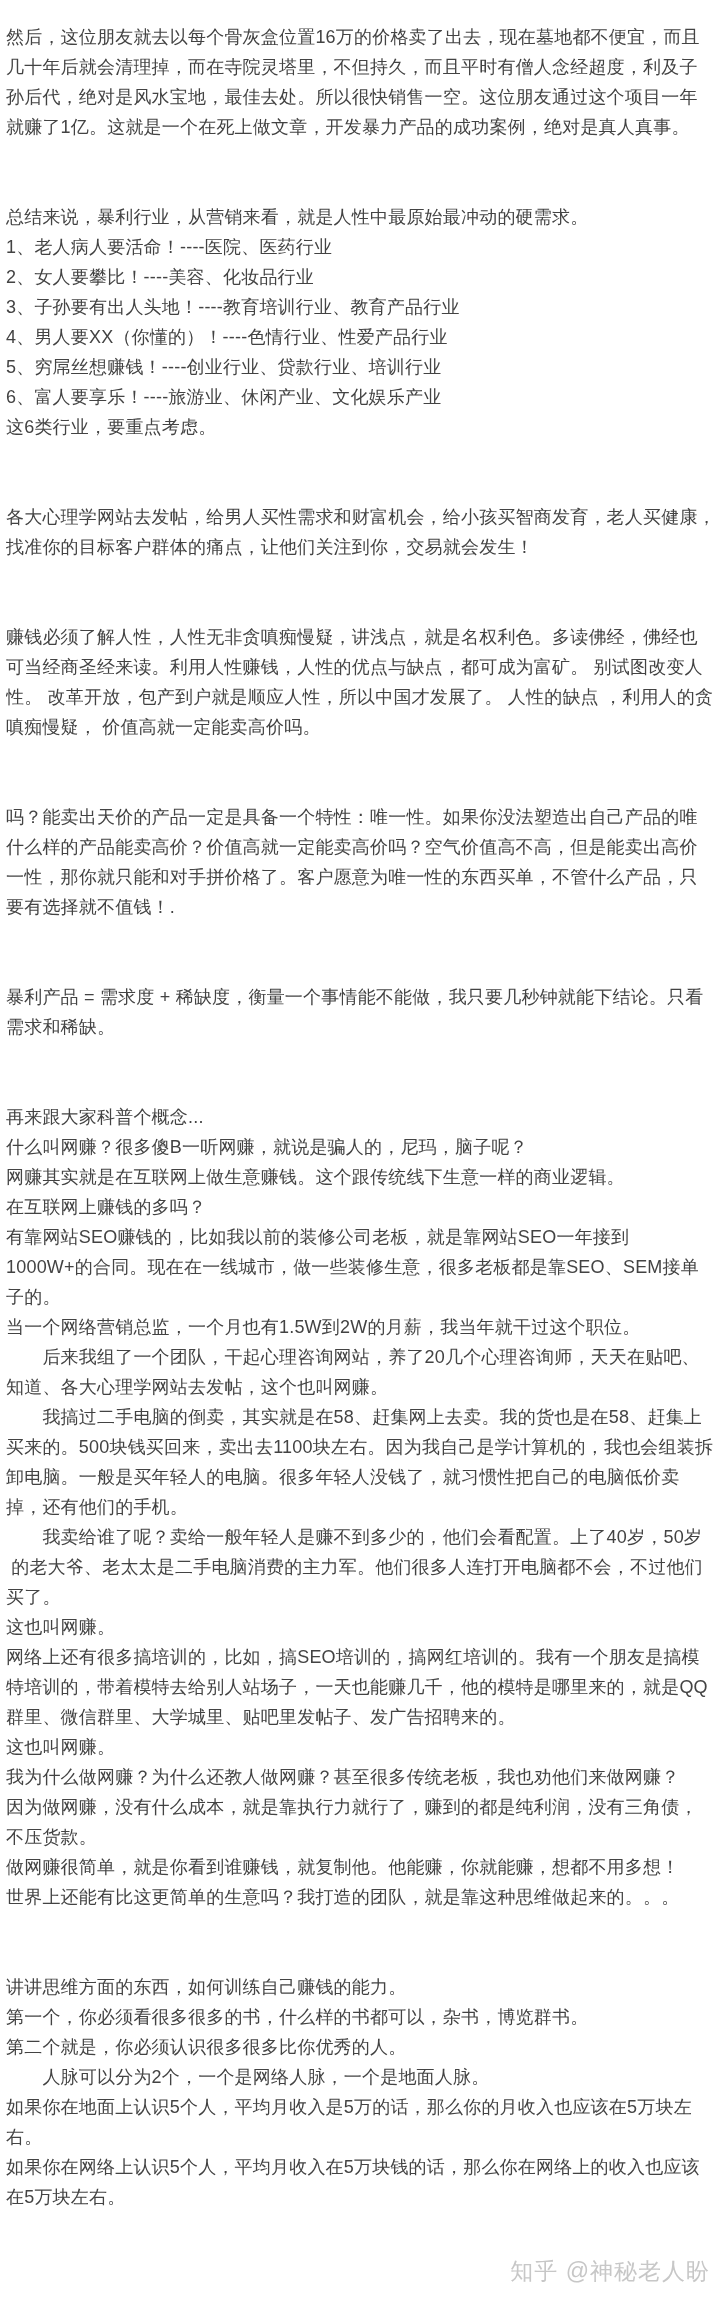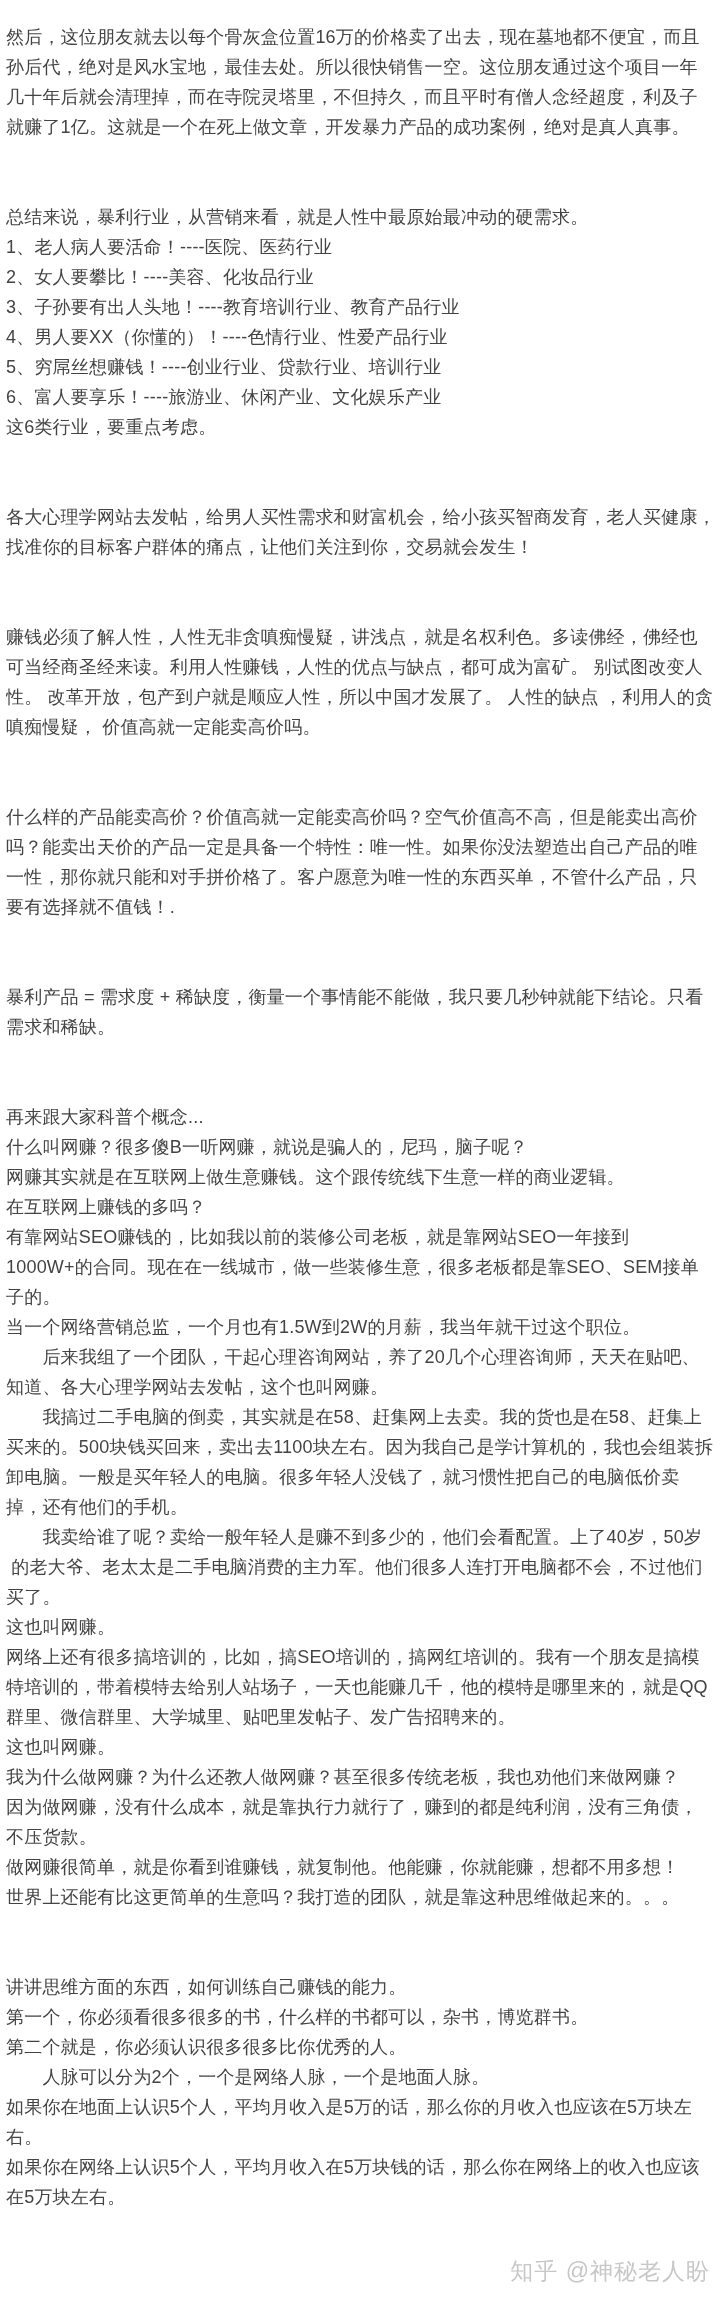--- a/index.html
+++ b/index.html
@@ -37,22 +37,22 @@
     color: #c7c7c7;
     white-space: pre;
     letter-spacing: 1px;
   }
 </style>
 </head>
 <body>
 
 <div class="article" id="article-body">
     <div class="line">然后，这位朋友就去以每个骨灰盒位置16万的价格卖了出去，现在墓地都不便宜，而且</div>
+    <div class="line">几十年后就会清理掉，而在寺院灵塔里，不但持久，而且平时有僧人念经超度，利及子</div>
     <div class="line">孙后代，绝对是风水宝地，最佳去处。所以很快销售一空。这位朋友通过这个项目一年</div>
-    <div class="line">几十年后就会清理掉，而在寺院灵塔里，不但持久，而且平时有僧人念经超度，利及子</div>
     <div class="line">就赚了1亿。这就是一个在死上做文章，开发暴力产品的成功案例，绝对是真人真事。</div>
     <div class="line">&nbsp;</div>
     <div class="line">&nbsp;</div>
     <div class="line">总结来说，暴利行业，从营销来看，就是人性中最原始最冲动的硬需求。</div>
     <div class="line">1、老人病人要活命！----医院、医药行业</div>
     <div class="line">2、女人要攀比！----美容、化妆品行业</div>
     <div class="line">3、子孙要有出人头地！----教育培训行业、教育产品行业</div>
     <div class="line">4、男人要XX（你懂的）！----色情行业、性爱产品行业</div>
     <div class="line">5、穷屌丝想赚钱！----创业行业、贷款行业、培训行业</div>
     <div class="line">6、富人要享乐！----旅游业、休闲产业、文化娱乐产业</div>
@@ -62,22 +62,22 @@
     <div class="line">各大心理学网站去发帖，给男人买性需求和财富机会，给小孩买智商发育，老人买健康，</div>
     <div class="line">找准你的目标客户群体的痛点，让他们关注到你，交易就会发生！</div>
     <div class="line">&nbsp;</div>
     <div class="line">&nbsp;</div>
     <div class="line">赚钱必须了解人性，人性无非贪嗔痴慢疑，讲浅点，就是名权利色。多读佛经，佛经也</div>
     <div class="line">可当经商圣经来读。利用人性赚钱，人性的优点与缺点，都可成为富矿。 别试图改变人</div>
     <div class="line">性。 改革开放，包产到户就是顺应人性，所以中国才发展了。 人性的缺点 ，利用人的贪</div>
     <div class="line">嗔痴慢疑， 价值高就一定能卖高价吗。</div>
     <div class="line">&nbsp;</div>
     <div class="line">&nbsp;</div>
+    <div class="line">吗？能卖出天价的产品一定是具备一个特性：唯一性。如果你没法塑造出自己产品的唯</div>
     <div class="line">什么样的产品能卖高价？价值高就一定能卖高价吗？空气价值高不高，但是能卖出高价</div>
-    <div class="line">吗？能卖出天价的产品一定是具备一个特性：唯一性。如果你没法塑造出自己产品的唯</div>
     <div class="line">一性，那你就只能和对手拼价格了。客户愿意为唯一性的东西买单，不管什么产品，只</div>
     <div class="line">要有选择就不值钱！.</div>
     <div class="line">&nbsp;</div>
     <div class="line">&nbsp;</div>
     <div class="line">暴利产品 = 需求度 + 稀缺度，衡量一个事情能不能做，我只要几秒钟就能下结论。只看</div>
     <div class="line">需求和稀缺。</div>
     <div class="line">&nbsp;</div>
     <div class="line">&nbsp;</div>
     <div class="line">再来跟大家科普个概念...</div>
     <div class="line">什么叫网赚？很多傻B一听网赚，就说是骗人的，尼玛，脑子呢？</div>

